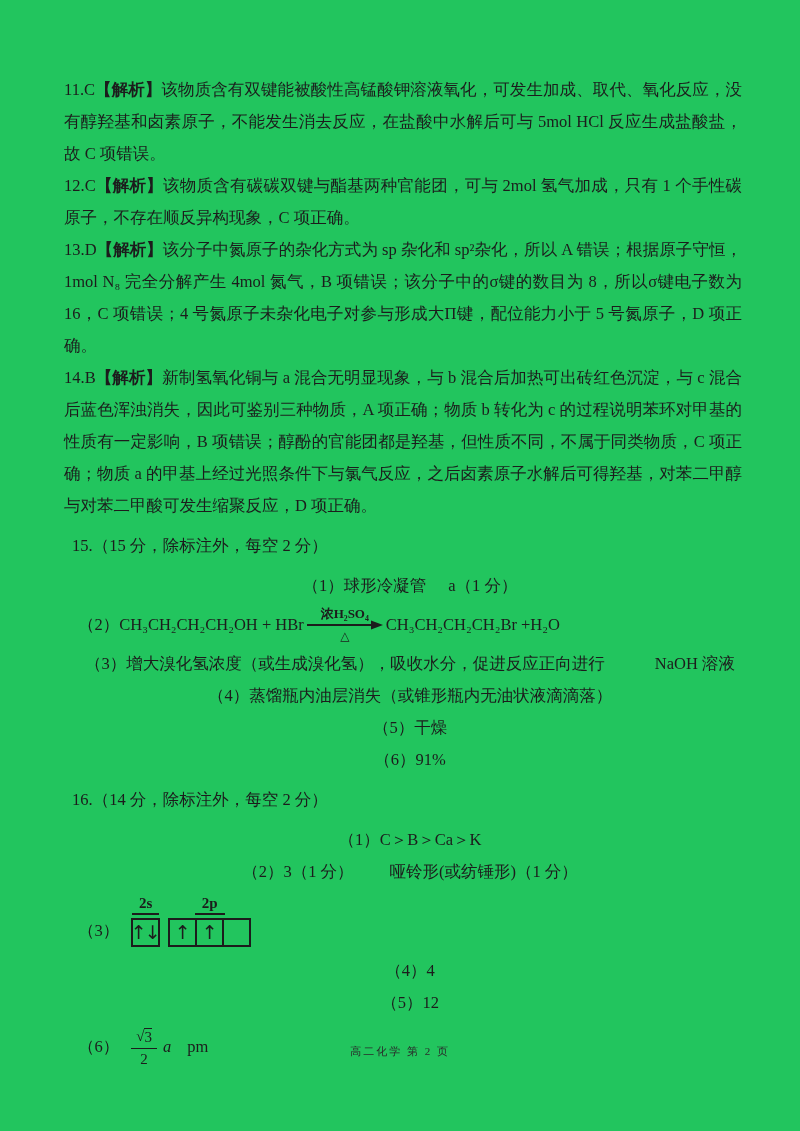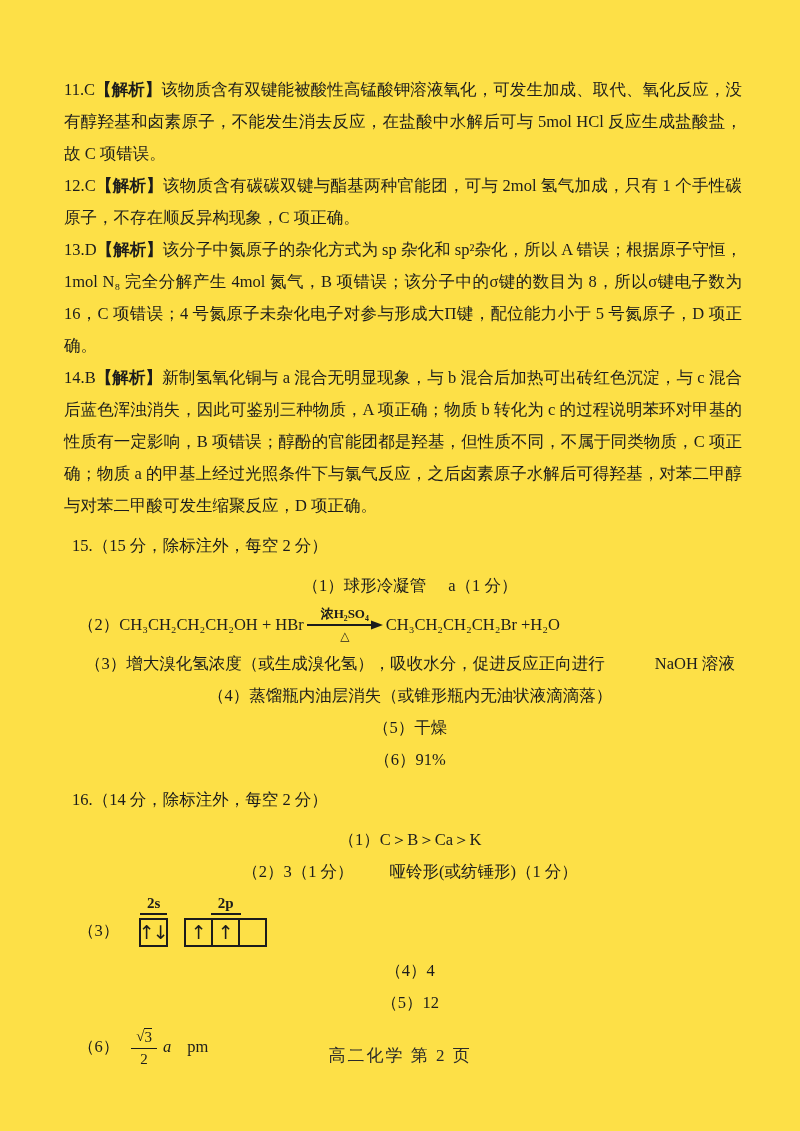--- a/index.html
+++ b/index.html
@@ -1,19 +1,19 @@
 <!DOCTYPE html>
 <html><head>
 <meta charset="utf-8">
 <style>
   html, body { margin:0; padding:0; background:#ffffff; }
   .page {
     position:relative;
     width:800px; height:1131px;
-    background:#fde047;
+    background:#22c55e;
     color:#1c1c1c;
     font-family:"Liberation Serif","DejaVu Serif",serif;
     overflow:hidden;
   }
   .content { position:absolute; left:64px; top:74px; width:678px; }
   .para {
     margin:0;
     font-size:16.5px;
     line-height:32px;
     text-align:justify;
@@ -29,21 +29,21 @@
   
   .equation { display:flex; align-items:center; height:46px; }
   .rxn-arrow { display:inline-flex; flex-direction:column; align-items:center; margin:0 3px; }
   .rxn-above { font-size:13px; font-weight:700; line-height:12px; white-space:nowrap; }
   .rxn-svg { display:block; margin:0; }
   .rxn-below { font-size:12px; line-height:13px; }
 
   
   .orbital-row { display:flex; align-items:flex-start; margin:6px 0 8px; padding-left:14px; }
   .q-label-orb { margin-top:21px; line-height:32px; font-size:16.5px; }
-  .orbital { display:flex; align-items:flex-end; gap:16px; margin-left:20px; }
+  .orbital { display:flex; align-items:flex-end; gap:8px; margin-left:12px; }
   .orb-group { display:flex; flex-direction:column; align-items:center; }
   .orb-label {
     font-weight:700; font-size:15px; line-height:19px;
     border-bottom:2px solid #1c1c1c; padding:0 7px; margin-bottom:3px;
     font-family:"Liberation Serif","DejaVu Serif",serif;
   }
   .boxes { display:flex; }
   .box {
     width:29px; height:29px; box-sizing:border-box;
     border:2px solid #1c1c1c;
@@ -57,21 +57,21 @@
   
   .frac-row { display:flex; align-items:center; height:56px; padding-left:14px; font-size:16.5px; }
   .fraction { display:inline-flex; flex-direction:column; align-items:center; margin:0 6px 0 12px; }
   .frac-num { display:inline-flex; align-items:flex-start; border-bottom:1.6px solid #1c1c1c; padding:1px 5px 2px; font-size:15px; line-height:17px; }
   .radicand { border-top:1.4px solid #1c1c1c; }
   .frac-den { font-size:15px; line-height:18px; padding-top:1px; }
   .variable { font-style:italic; margin-right:16px; }
 
   .footer {
     position:absolute; left:0; top:1044px; width:100%;
-    text-align:center; font-size:17px; letter-spacing:2px; color:#2a2a2a;
+    text-align:center; font-size:11px; letter-spacing:2px; color:#2a2a2a;
   }
 </style>
 </head>
 <body>
 
 <div class="page">
   <div class="content">
 
     <p class="para"><span>11.C</span><span class="tag">【解析】</span><span>该物质含有双键能被酸性高锰酸钾溶液氧化，可发生加成、取代、氧化反应，没有醇羟基和卤素原子，不能发生消去反应，在盐酸中水解后可与 5mol HCl 反应生成盐酸盐，故 C 项错误。</span></p>
 

